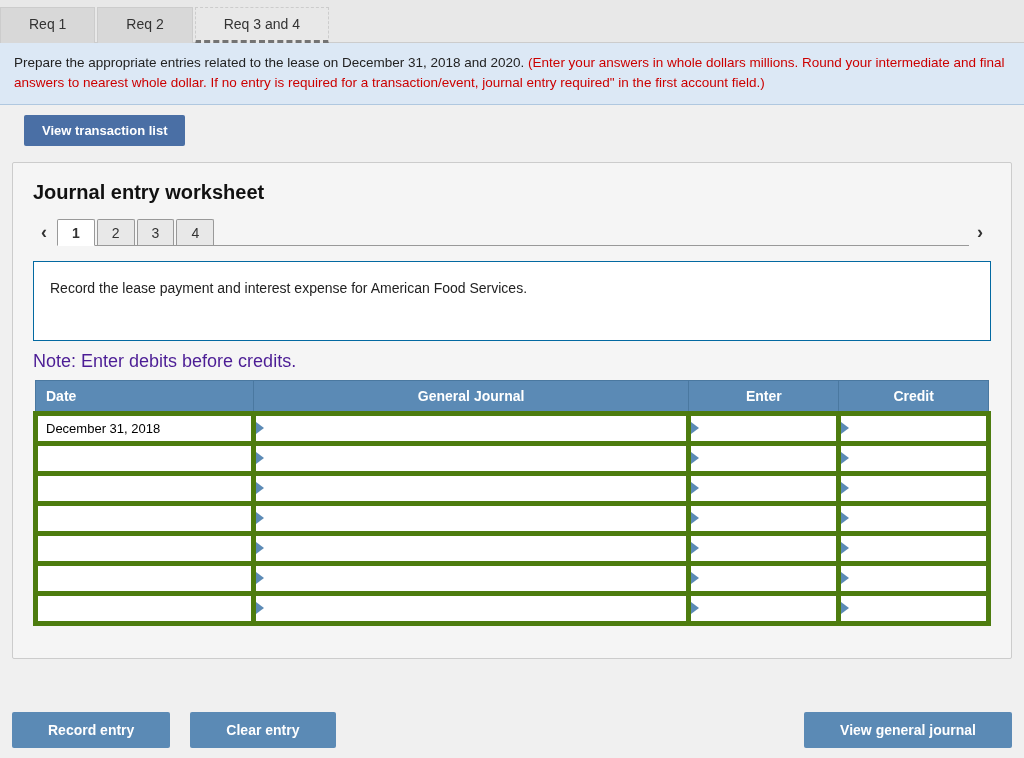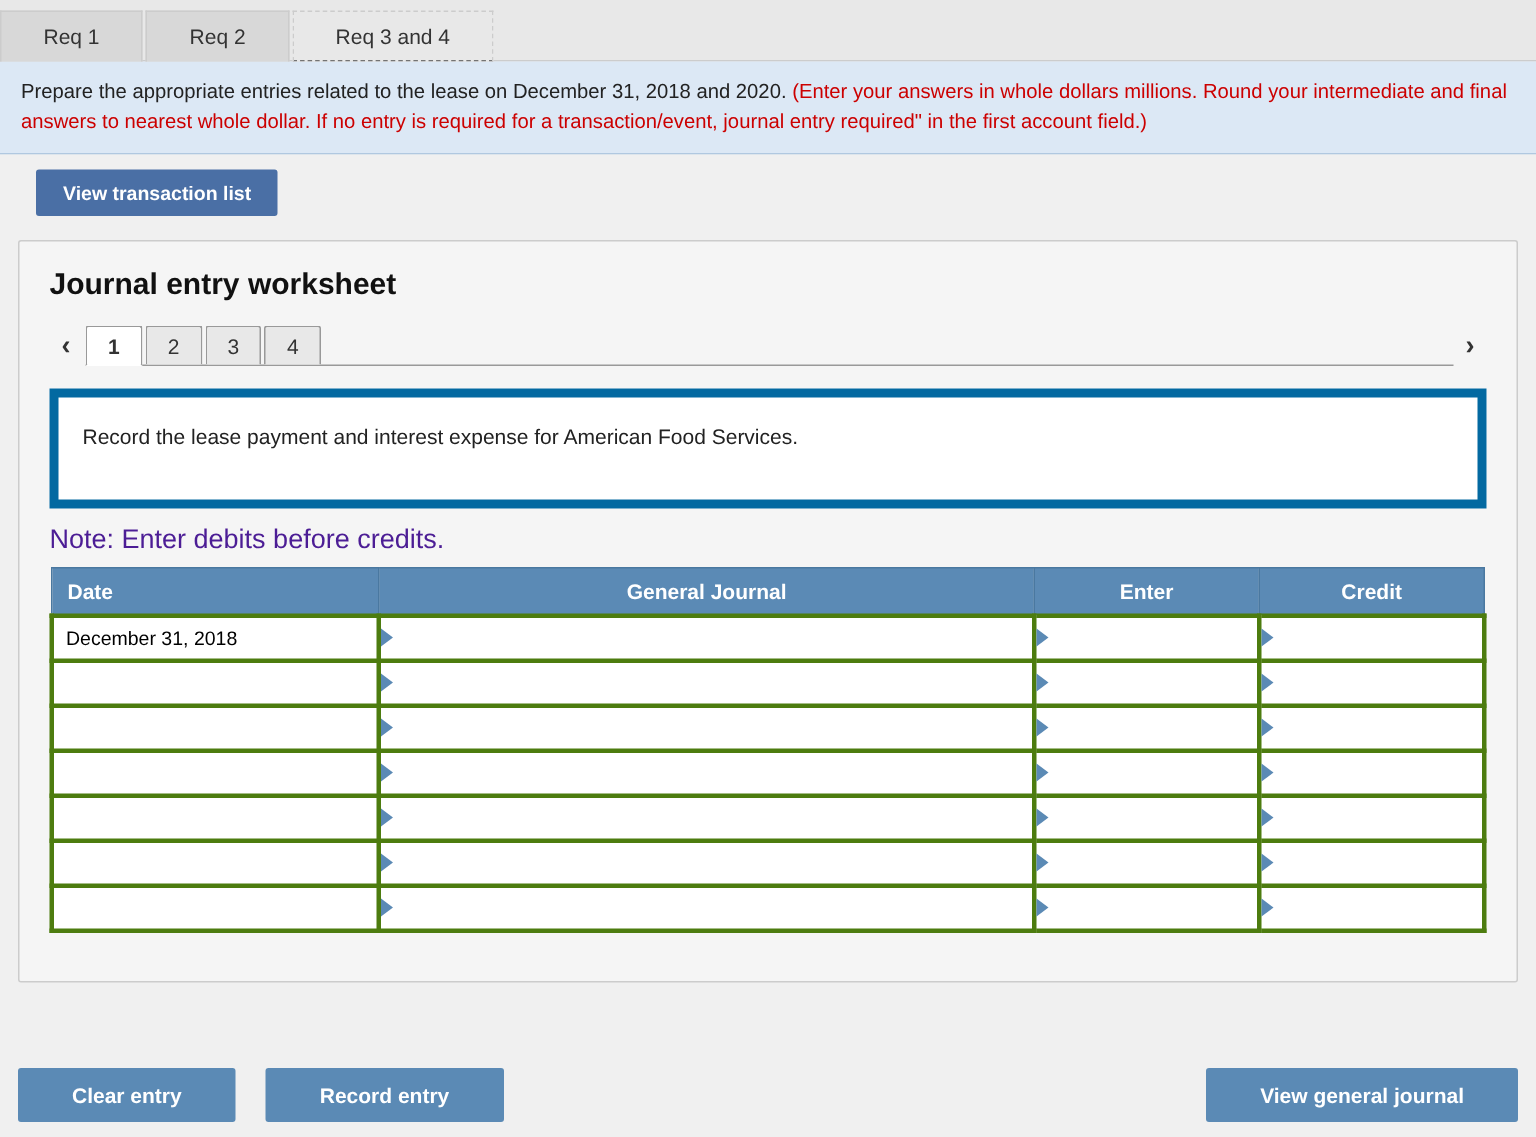--- a/index.html
+++ b/index.html
@@ -26,21 +26,21 @@
       background: #d8d8d8;
       border: 1px solid #ccc;
       border-bottom: none;
       margin-right: 2px;
       color: #333;
       position: relative;
       top: 1px;
     }
     .tab.active {
       background: #fff;
-      border-bottom: 1px solid #737373;
+      border-bottom: 3px solid #737373;
       z-index: 2;
     }
     .tab.dashed {
       border-style: dashed;
       background: #e8e8e8;
     }
 
     
     .instructions {
       background: #dce8f5;
@@ -130,21 +130,21 @@
       font-weight: bold;
       color: #333;
       cursor: pointer;
       padding: 4px 8px;
       user-select: none;
       margin-left: auto;
     }
 
     
     .description-box {
-      border: 6px solid #0369a1;
+      border: 1px solid #0369a1;
       background: #fff;
       padding: 18px 16px;
       min-height: 80px;
       margin-bottom: 10px;
       font-size: 14px;
       color: #222;
     }
 
     
     .note-text {
@@ -162,21 +162,21 @@
     }
     .journal-table thead tr th {
       background: #5b8ab5;
       color: #fff;
       padding: 7px 10px;
       font-weight: bold;
       border: 1px solid #4a78a0;
     }
     .journal-table thead tr th.left { text-align: left; }
     .journal-table tbody tr td {
-      border: 3px solid #4d7c0f;
+      border: 5px solid #4d7c0f;
       padding: 0;
       height: 30px;
       background: #fff;
     }
     .journal-table tbody tr td input {
       width: 100%;
       height: 100%;
       border: none;
       outline: none;
       padding: 4px 8px;
@@ -422,16 +422,16 @@
               <span class="triangle-indicator"></span>
               <input type="text" style="">
             </div>
           </td>
       </tr>
     </tbody>
   </table>
 </div>
 
 <div class="bottom-bar">
+  <button class="btn-action">Record entry</button>
   <button class="btn-action">Clear entry</button>
-  <button class="btn-action">Record entry</button>
   <button class="btn-action right">View general journal</button>
 </div>
 
 </body></html>

